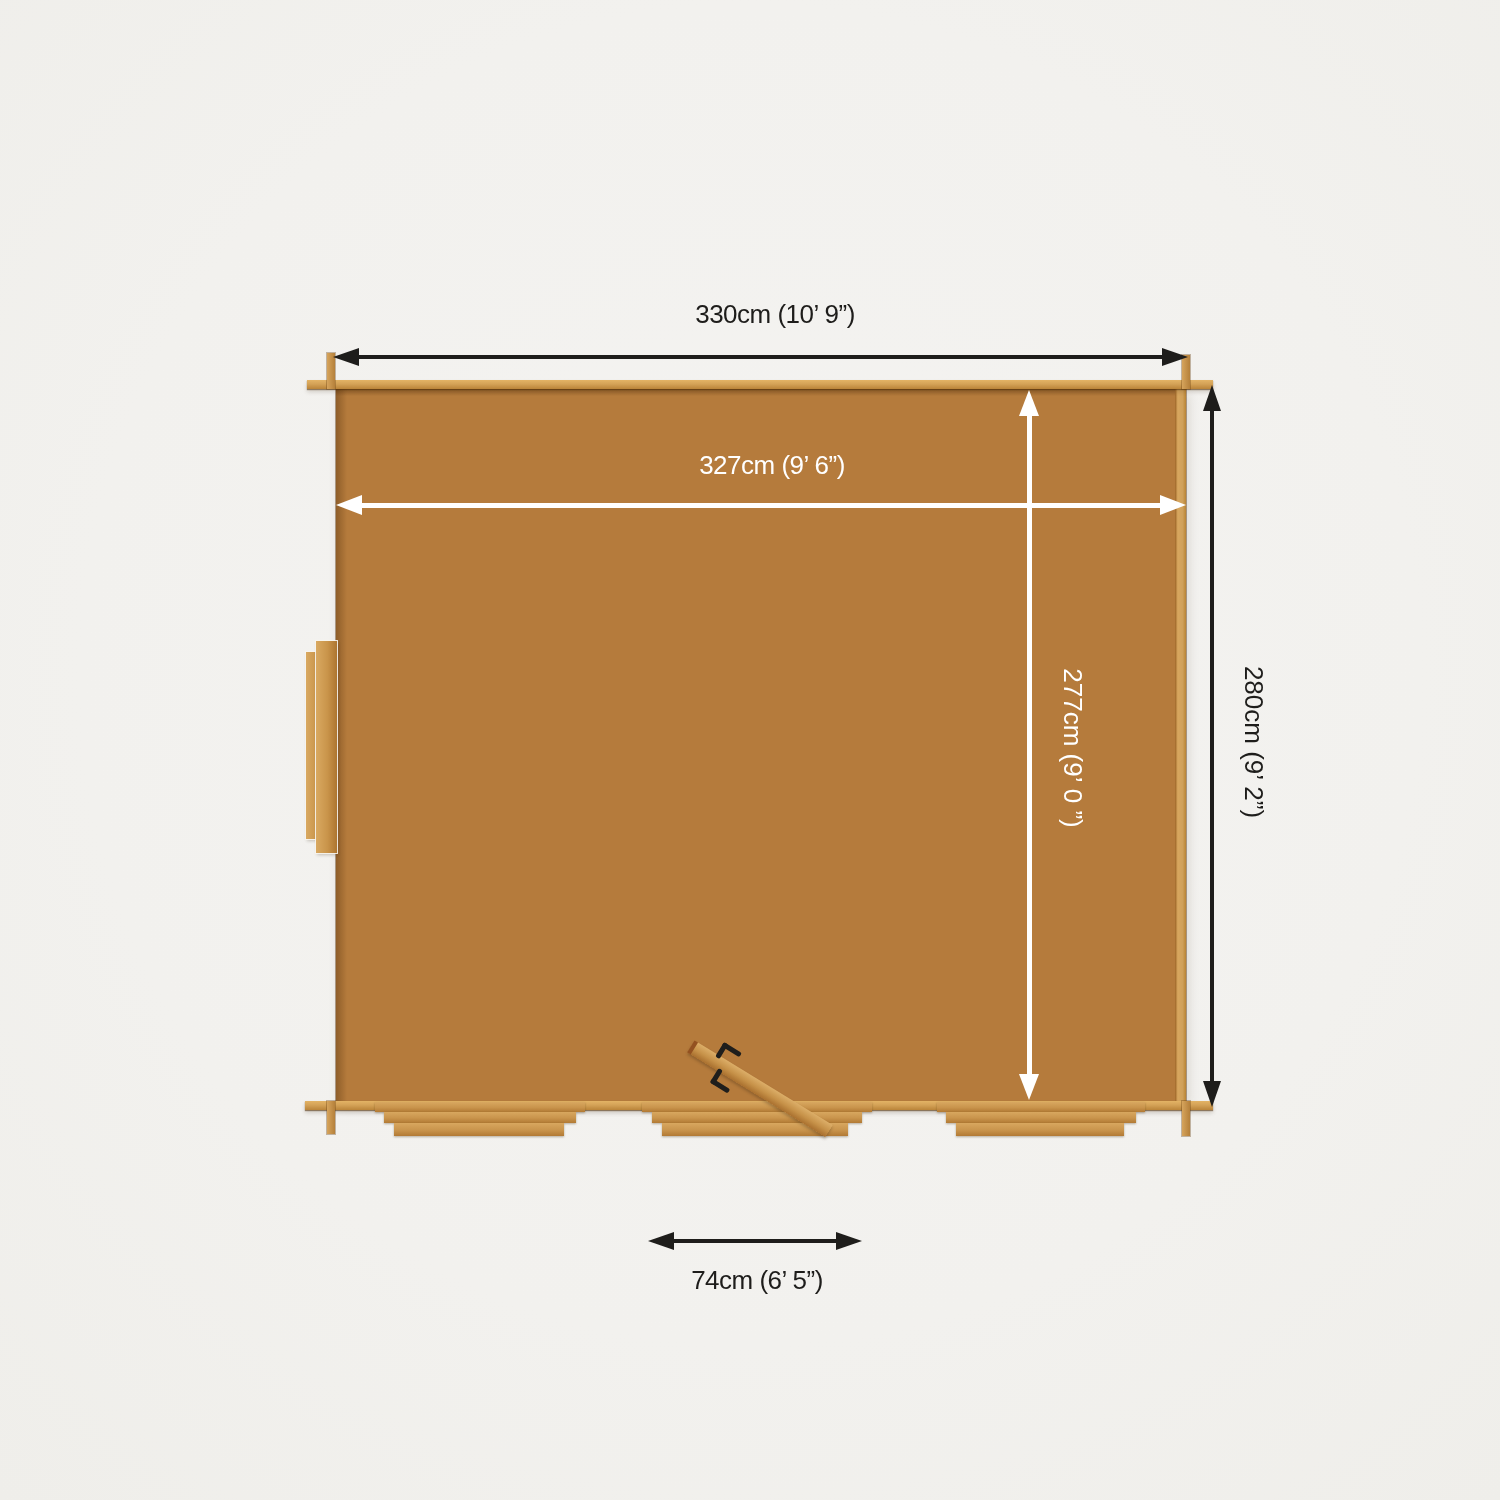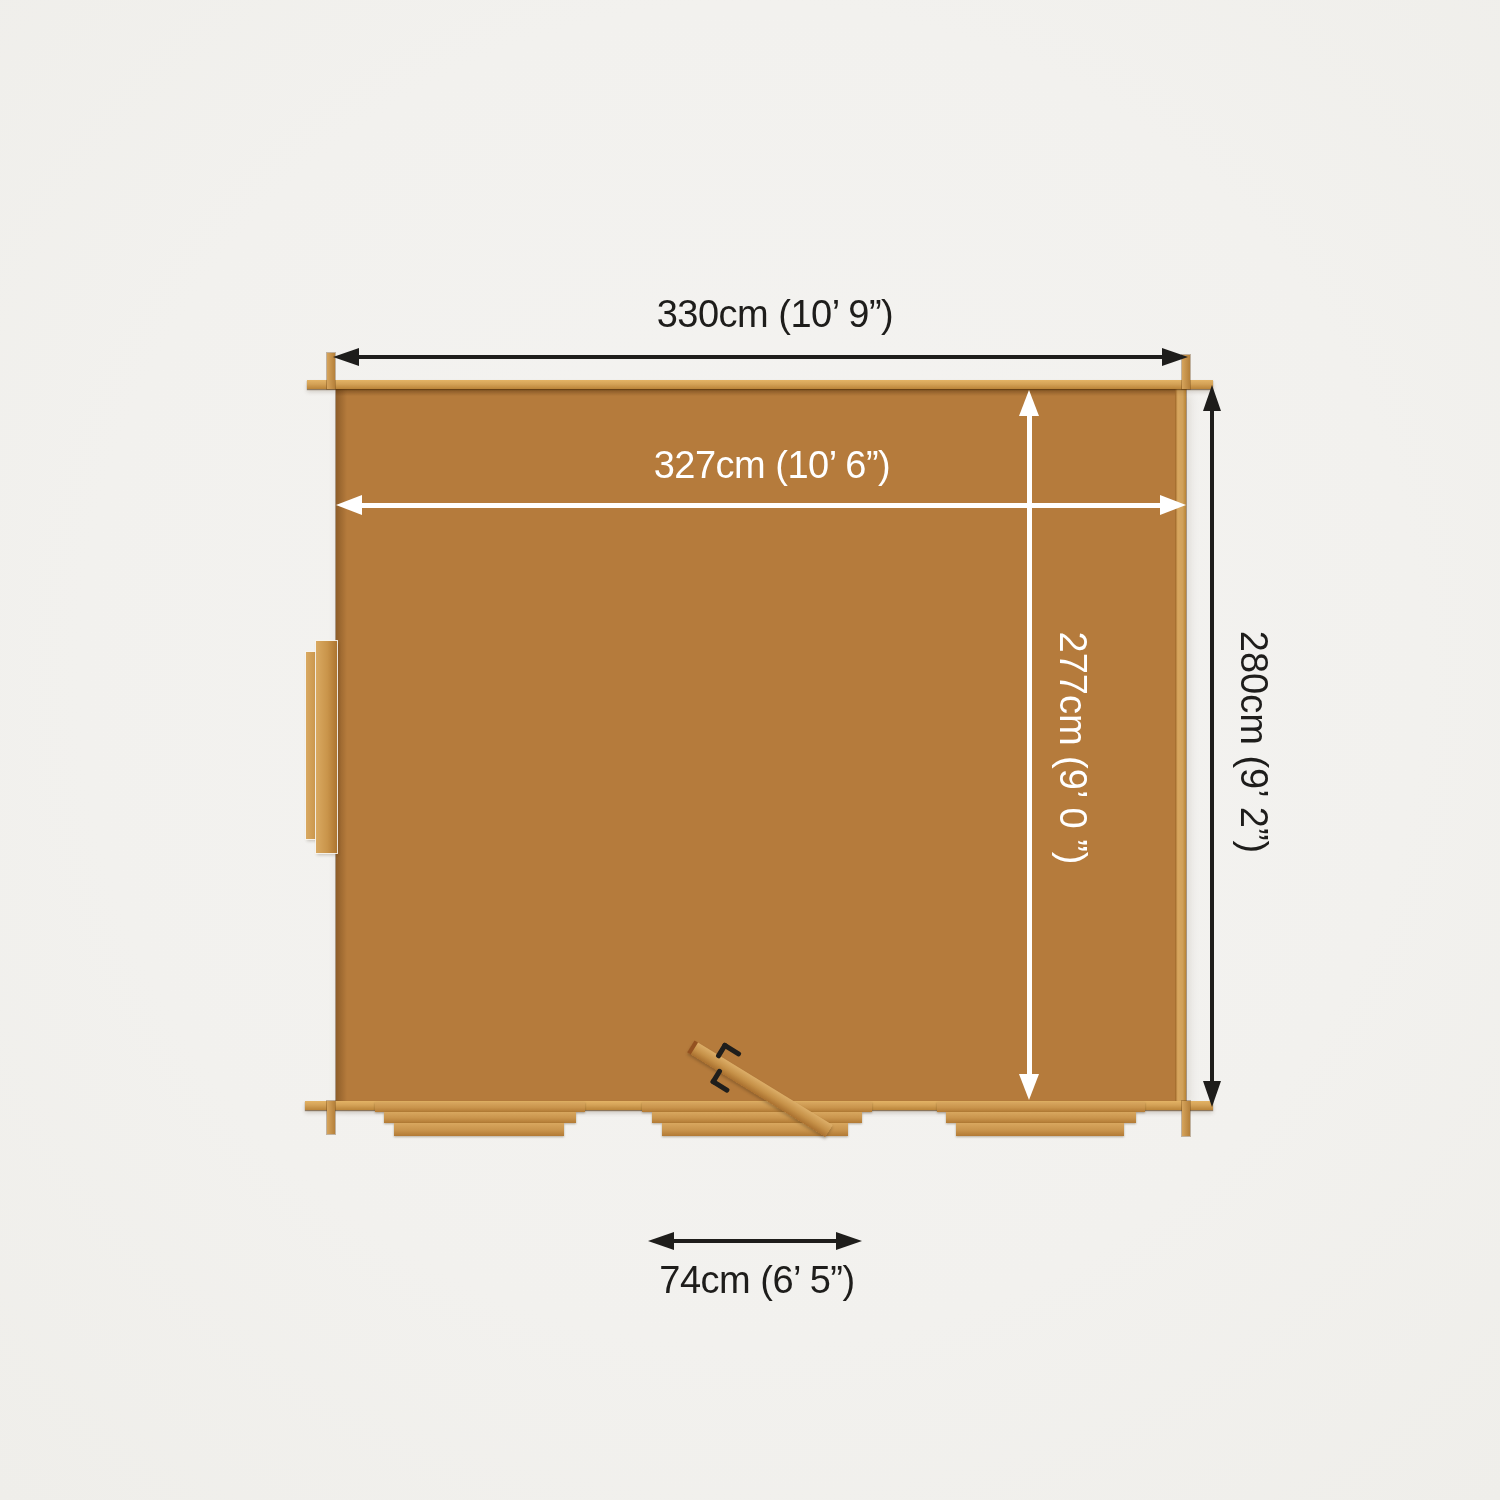--- a/index.html
+++ b/index.html
@@ -88,21 +88,21 @@
     border-top:var(--hw) solid transparent;border-bottom:var(--hw) solid transparent;border-left:var(--hl) solid var(--c);}
   .arr.v .shaft{top:calc(var(--hl) - 4px);bottom:calc(var(--hl) - 4px);left:calc(var(--t) / -2);width:var(--t);background:var(--c);}
   .arr.v .ht{top:0;left:calc(var(--hw) * -1);width:0;height:0;
     border-left:var(--hw) solid transparent;border-right:var(--hw) solid transparent;border-bottom:var(--hl) solid var(--c);}
   .arr.v .hb{bottom:0;left:calc(var(--hw) * -1);width:0;height:0;
     border-left:var(--hw) solid transparent;border-right:var(--hw) solid transparent;border-top:var(--hl) solid var(--c);}
 
   
   .lbl{
     position:absolute;transform:translate(-50%,-50%);
-    font-size:38px;letter-spacing:-0.5px;color:#1e1d1b;white-space:nowrap;line-height:1.15;
+    font-size:26px;letter-spacing:-0.5px;color:#1e1d1b;white-space:nowrap;line-height:1.15;
   }
   .lbl.white{color:#ffffff;}
   .lbl.vert{writing-mode:vertical-rl;letter-spacing:0;}
 </style>
 </head>
 <body>
 
 <div class="scene">
 
   <div class="abs floor"></div>
@@ -160,18 +160,18 @@
       <i class="ht"></i>
       <i class="hb"></i>
   </div>
   <div class="arr h" style="left:648px;top:1241px;width:214px">
     <i class="shaft"></i>
       <i class="hl"></i>
       <i class="hr"></i>
   </div>
 
   <div class="lbl" style="left:775px;top:315px">330cm (10’ 9”)</div>
-  <div class="lbl white" style="left:772px;top:466px">327cm (10’ 6”)</div>
+  <div class="lbl white" style="left:772px;top:466px">327cm (9’ 6”)</div>
   <div class="lbl white vert" style="left:1072px;top:748px">277cm (9’ 0 ”)</div>
   <div class="lbl vert" style="left:1253px;top:742px">280cm (9’ 2”)</div>
   <div class="lbl" style="left:757px;top:1281px">74cm (6’ 5”)</div>
 
 </div>
 
 </body></html>

